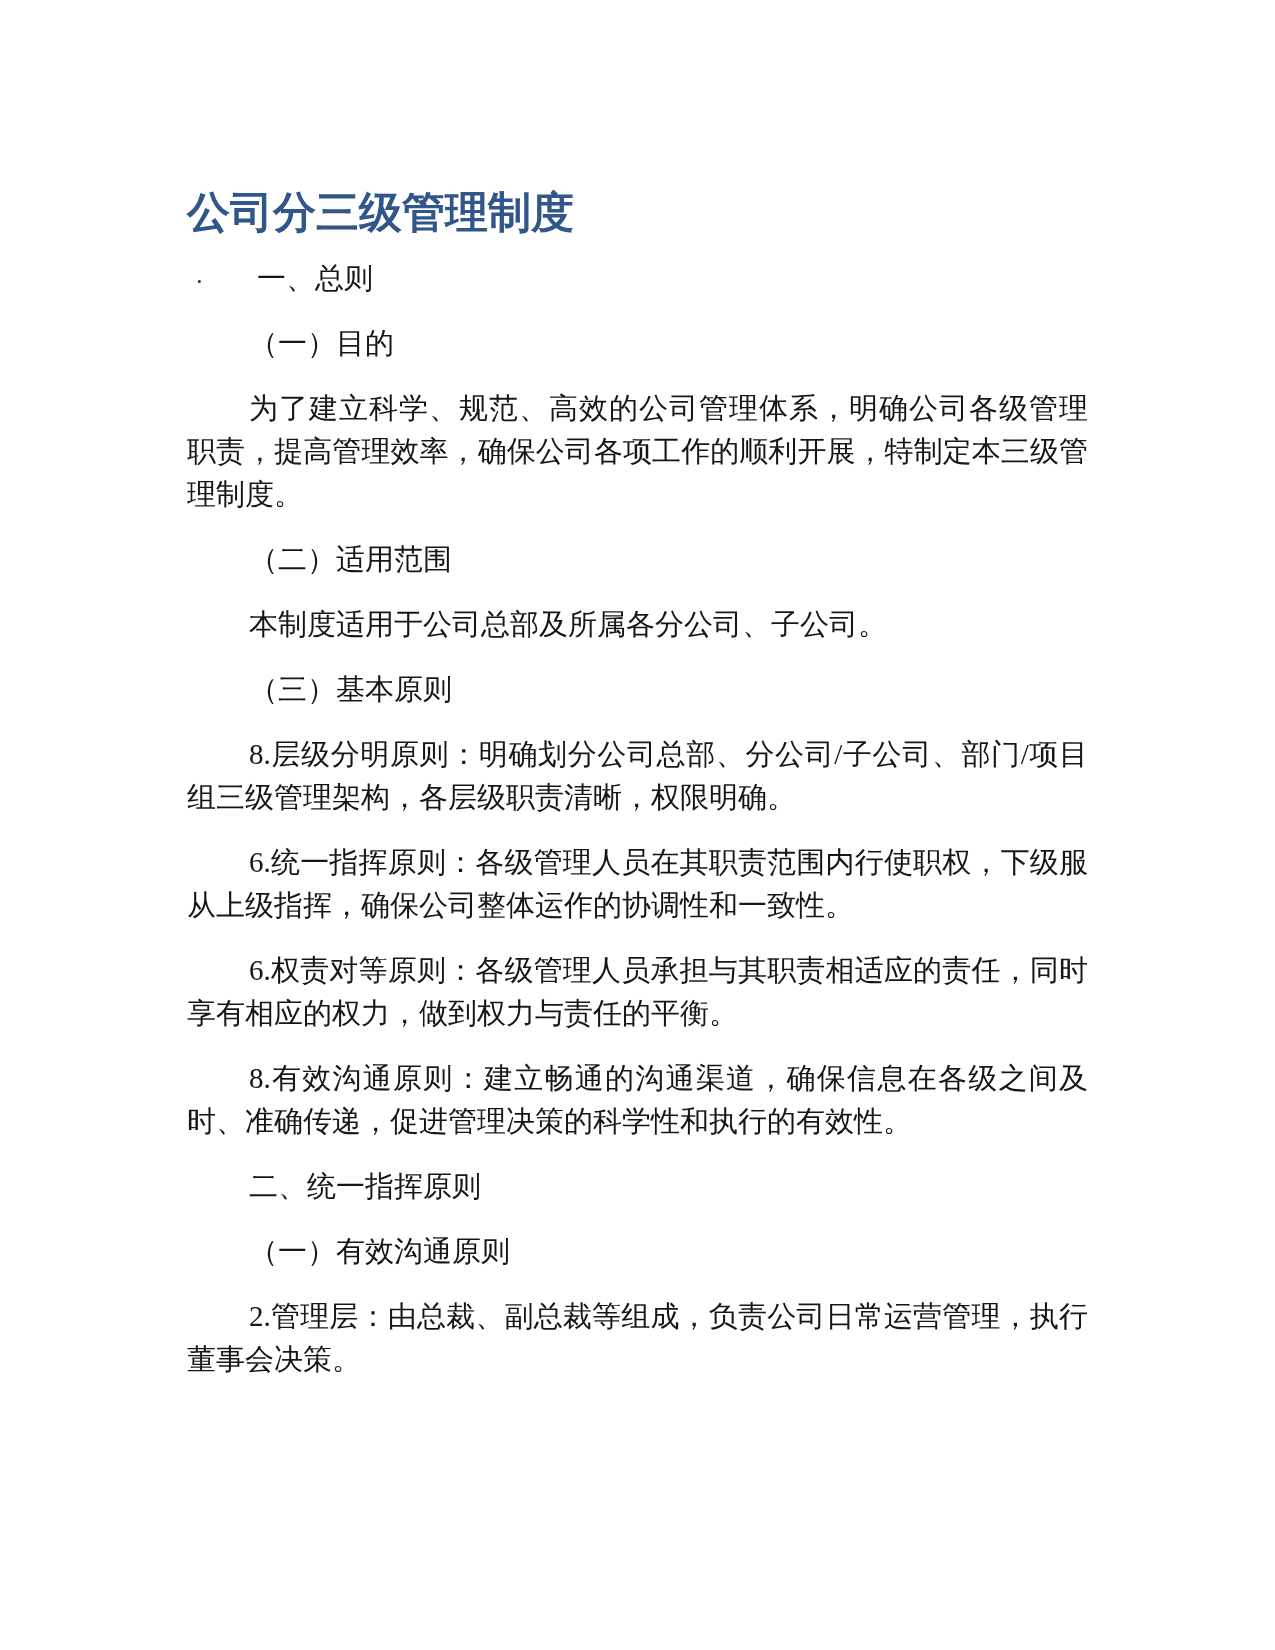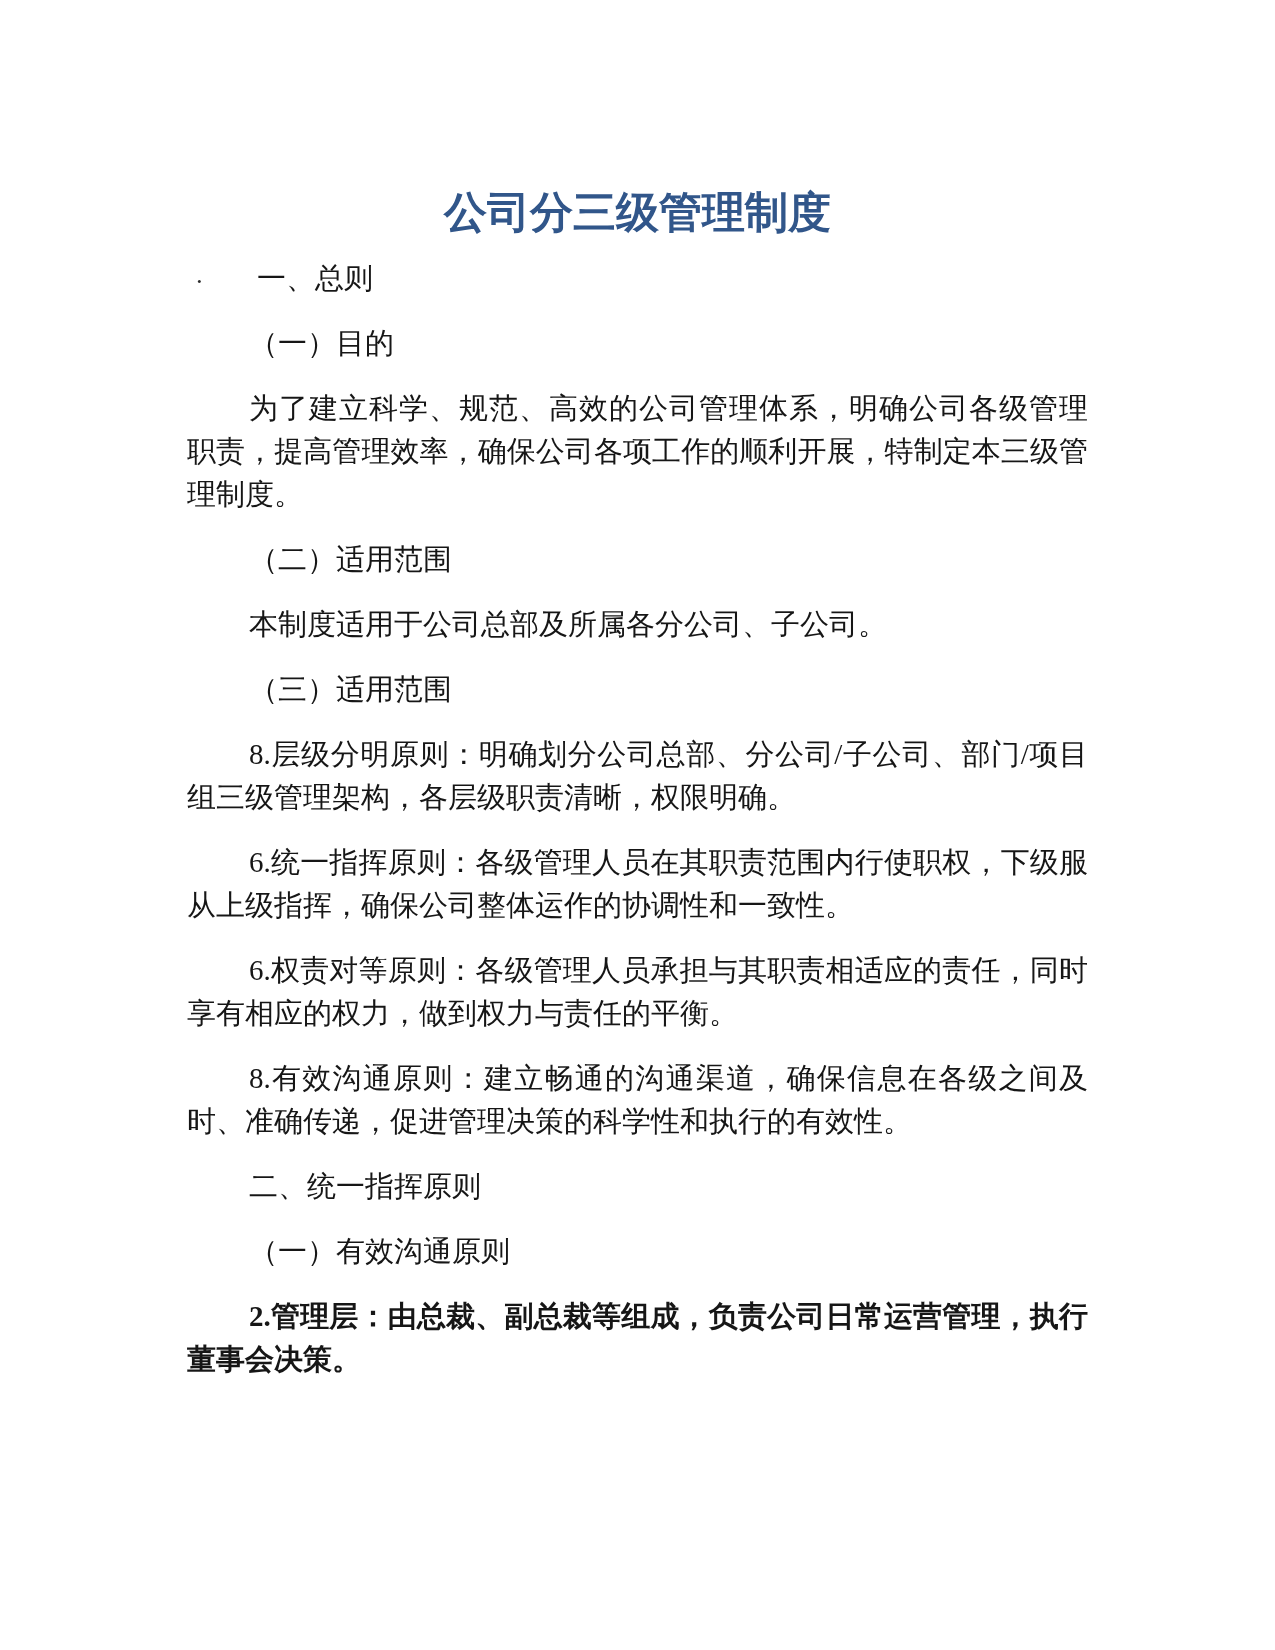--- a/index.html
+++ b/index.html
@@ -20,32 +20,31 @@
     position: absolute;
     left: 187px;
     top: 185px;
     width: 901px;
   }
   .doc-title {
     font-family: "Liberation Sans", "DejaVu Sans", sans-serif;
     font-weight: bold;
     font-size: 43px;
     line-height: 54px;
-    text-align: center;
     color: #31568a;
     margin: 0 0 18px 0;
   }
   .para {
     font-size: 29px;
     line-height: 43px;
     margin: 0 0 22px 0;
     text-align: justify;
     text-indent: 62px;
   }
-  .para:last-child { margin-bottom: 0; font-weight: bold; }
+  .para:last-child { margin-bottom: 0; }
   .bulleted {
     position: relative;
     text-indent: 0;
     padding-left: 70px;
   }
   .bullet-dot {
     position: absolute;
     left: 8px;
     top: 3px;
     font-size: 26px;
@@ -66,21 +65,21 @@
     </p>
 
     <p class="para">（一）目的</p>
 
     <p class="para">为了建立科学、规范、高效的公司管理体系，明确公司各级管理职责，提高管理效率，确保公司各项工作的顺利开展，特制定本三级管理制度。</p>
 
     <p class="para">（二）适用范围</p>
 
     <p class="para">本制度适用于公司总部及所属各分公司、子公司。</p>
 
-    <p class="para">（三）适用范围</p>
+    <p class="para">（三）基本原则</p>
 
     <p class="para">8.层级分明原则：明确划分公司总部、分公司/子公司、部门/项目组三级管理架构，各层级职责清晰，权限明确。</p>
 
     <p class="para">6.统一指挥原则：各级管理人员在其职责范围内行使职权，下级服从上级指挥，确保公司整体运作的协调性和一致性。</p>
 
     <p class="para">6.权责对等原则：各级管理人员承担与其职责相适应的责任，同时享有相应的权力，做到权力与责任的平衡。</p>
 
     <p class="para">8.有效沟通原则：建立畅通的沟通渠道，确保信息在各级之间及时、准确传递，促进管理决策的科学性和执行的有效性。</p>
 
     <p class="para">二、统一指挥原则</p>

